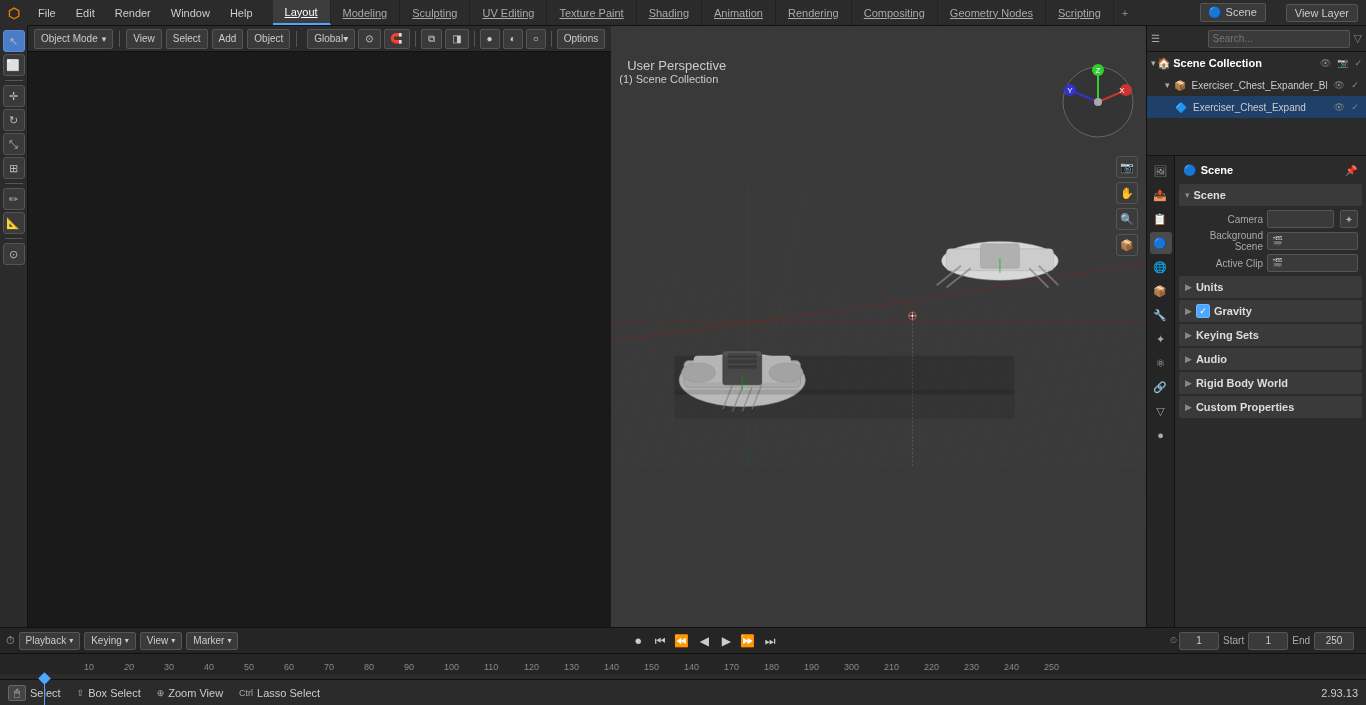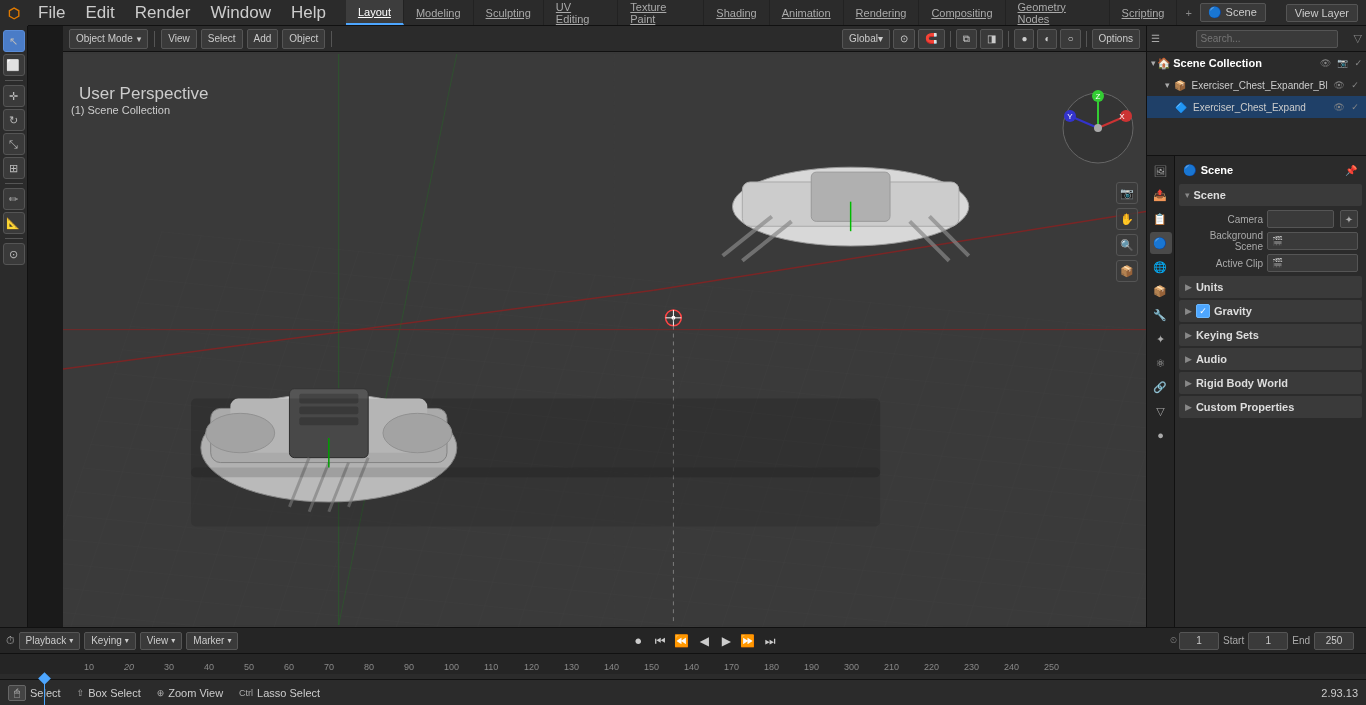--- a/index.html
+++ b/index.html
@@ -38,21 +38,21 @@
     .top-menu-items {
       display: flex;
       height: 100%;
     }
     .top-menu-item {
       padding: 0 10px;
       display: flex;
       align-items: center;
       cursor: pointer;
       color: #ccc;
-      font-size: 17px;
+      font-size: 11px;
     }
 
     
     .workspace-tabs {
       display: flex;
       align-items: center;
       flex: 1;
       padding-left: 10px;
       height: 100%;
     }
@@ -564,21 +564,21 @@
       display: flex;
       align-items: center;
       height: 26px;
       background: #2b2b2b;
       padding: 0 4px;
       border-bottom: 1px solid #111;
       justify-content: space-between;
     }
     .outliner-top-icons {
       display: flex;
-      gap: 16px;
+      gap: 4px;
       align-items: center;
     }
     .outliner-filter-icon {
       font-size: 11px;
       color: #888;
       cursor: pointer;
     }
   </style>
 </head>
 <body>
@@ -630,21 +630,21 @@
       <div class="left-tool-btn">↻</div>
       <div class="left-tool-btn">⤡</div>
       <div class="left-tool-btn">⊞</div>
       <div class="left-tool-separator"></div>
       <div class="left-tool-btn">✏</div>
       <div class="left-tool-btn">📐</div>
       <div class="left-tool-separator"></div>
       <div class="left-tool-btn">⊙</div>
     </div>
 
-    <div style="display:flex; flex-direction:column; flex:1;margin-left:35px;">
+    <div style="display:flex; flex-direction:row; flex:1;">
 
       <div id="viewport-header">
         <div class="toolbar-dropdown">Object Mode</div>
         <div class="toolbar-separator"></div>
         <div class="toolbar-btn">View</div>
         <div class="toolbar-btn">Select</div>
         <div class="toolbar-btn">Add</div>
         <div class="toolbar-btn">Object</div>
         <div class="toolbar-separator"></div>
         <div style="flex:1;"></div>
@@ -740,21 +740,21 @@
             <line x1="180" y1="90" x2="220" y2="130" stroke="#888" stroke-width="4" opacity="0.7"></line>
 
             <line x1="100" y1="75" x2="100" y2="105" stroke="#00bb00" stroke-width="1.5"></line>
           </g>
 
           <rect x="130" y="350" width="700" height="80" fill="rgba(0,0,0,0.15)" rx="5"></rect>
           <rect x="130" y="420" width="700" height="60" fill="rgba(0,0,0,0.1)" rx="5"></rect>
         </svg>
 
         <div class="viewport-info">
-          <div style="font-size:17px; color:#ccc;padding-left:8px;">User Perspective</div>
+          <div style="font-size:13px; color:#ccc;padding-left:8px;">User Perspective</div>
           <div style="font-size:11px; color:#ccc;">(1) Scene Collection</div>
         </div>
 
         <div id="nav-gizmo">
           <svg width="80" height="80" viewBox="0 0 80 80">
             <circle cx="40" cy="40" r="35" fill="rgba(50,50,50,0.7)" stroke="#666" stroke-width="1"></circle>
 
             <line x1="40" y1="40" x2="68" y2="28" stroke="#cc3333" stroke-width="2"></line>
             <circle cx="68" cy="28" r="6" fill="#cc3333"></circle>
             <text x="64" y="31" fill="white" font-size="8" text-anchor="middle">X</text>

